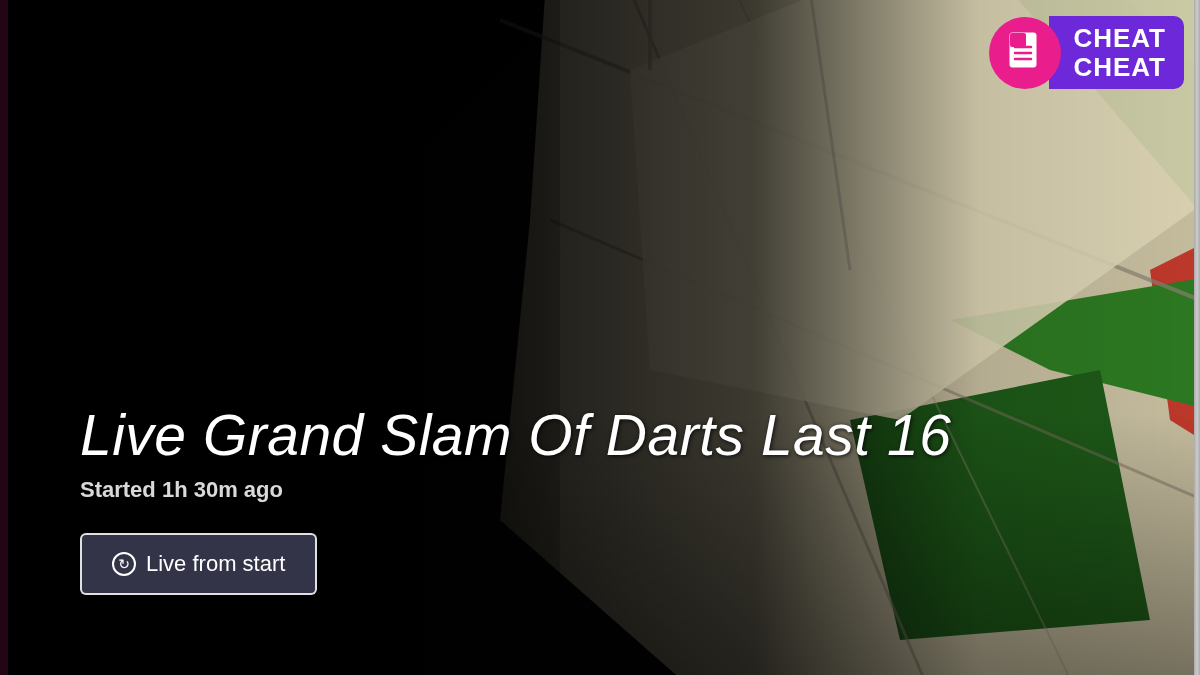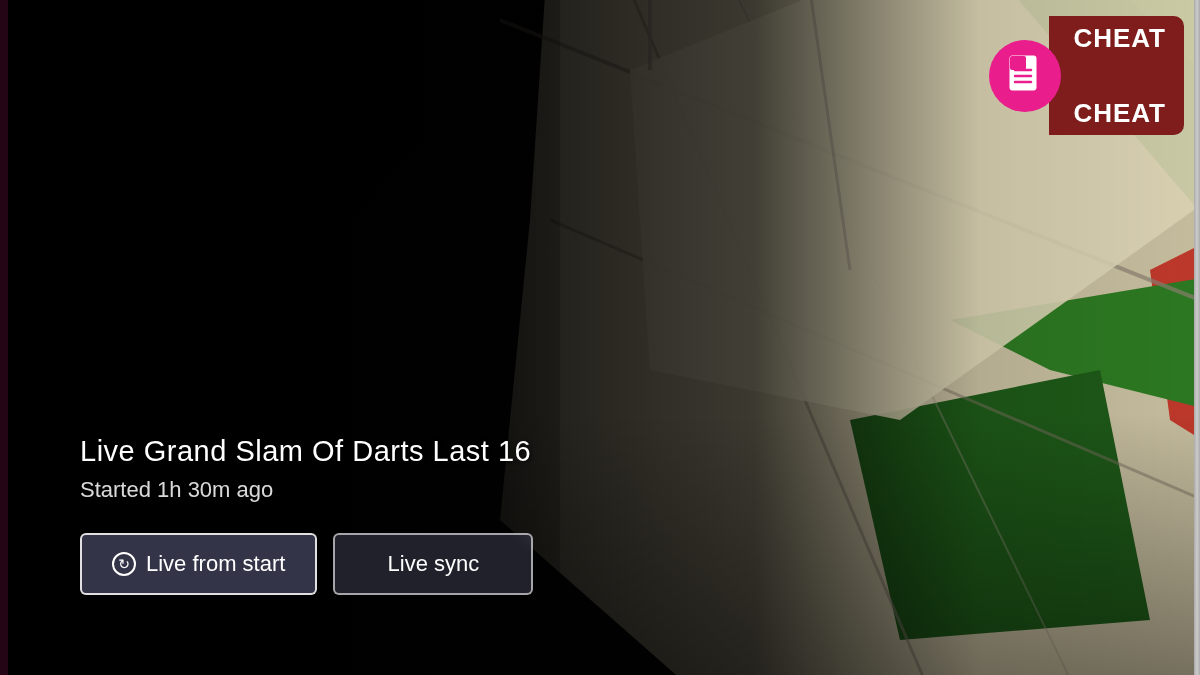--- a/index.html
+++ b/index.html
@@ -60,32 +60,33 @@
     }
 
     
     #content {
       position: absolute;
       left: 80px;
       bottom: 80px;
     }
 
     #show-title {
-      font-size: 29px;
+      font-size: 57px;
       font-weight: 300;
       color: #ffffff;
       text-shadow: 1px 1px 4px rgba(0,0,0,0.8);
       letter-spacing: 0.5px;
       margin-bottom: 8px;
       line-height: 1.2;
+      font-style: italic;
     }
 
     #show-subtitle {
       font-size: 22px;
-      font-weight: 400;
+      font-weight: 700;
       color: rgba(255,255,255,0.85);
       text-shadow: 1px 1px 3px rgba(0,0,0,0.8);
       margin-bottom: 30px;
     }
 
     #buttons {
       display: flex;
       gap: 16px;
     }
 
@@ -140,28 +141,27 @@
       background: #e91e8c;
       border-radius: 50%;
       display: flex;
       align-items: center;
       justify-content: center;
       z-index: 2;
       flex-shrink: 0;
     }
 
     #cheat-text-box {
-      background: #7f1d1d;
+      background: #6d28d9;
       border-radius: 0 10px 10px 0;
       padding: 8px 18px 8px 24px;
       margin-left: -12px;
       display: flex;
       flex-direction: column;
       align-items: flex-end;
-      gap: 46px;
     }
 
     #cheat-text-box span {
       font-size: 26px;
       font-weight: 900;
       color: #ffffff;
       letter-spacing: 1px;
       line-height: 1.1;
       font-family: Arial Black, Arial, sans-serif;
     }
@@ -223,23 +223,20 @@
 
   <div id="content">
     <div id="show-title">Live Grand Slam Of Darts Last 16</div>
     <div id="show-subtitle">Started 1h 30m ago</div>
 
     <div id="buttons">
       <button class="btn btn-primary">
         <div class="btn-icon">↻</div>
         <span>Live from start</span>
       </button>
-      <button class="btn">
-        <span>Live sync</span>
-      </button>
     </div>
   </div>
 
   <div id="cheat-sheet">
     <div id="cheat-icon-circle">
 
       <svg width="38" height="44" viewBox="0 0 38 44">
         <rect x="4" y="2" width="26" height="34" rx="2" ry="2" fill="white" stroke="white" stroke-width="1"></rect>
         <rect x="4" y="2" width="16" height="14" rx="2" ry="2" fill="#e91e8c"></rect>
         <line x1="9" y1="22" x2="25" y2="22" stroke="#e91e8c" stroke-width="2.5" stroke-linecap="round"></line>

